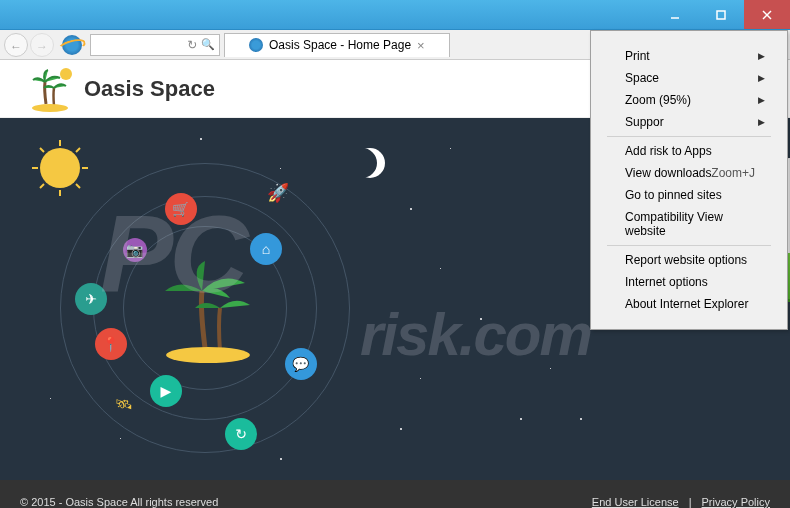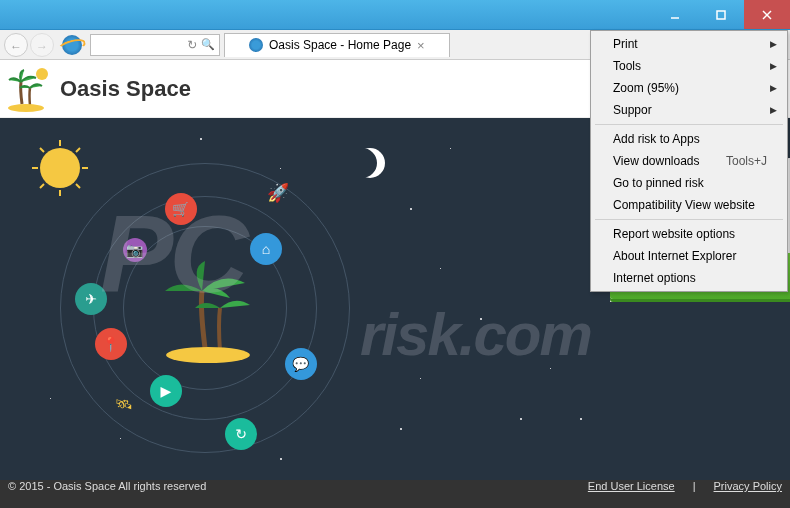--- a/index.html
+++ b/index.html
@@ -19,21 +19,21 @@
     .addr-bar { flex: 0 0 130px; height: 22px; background: #fff; border: 1px solid #bbb; margin: 0 4px; display: flex; align-items: center; }
     .addr-icons { display: flex; gap: 4px; margin-left: auto; padding: 0 4px; color: #888; font-size: 12px; }
     .tab { height: 24px; background: #fff; border: 1px solid #bbb; border-bottom: none; display: flex; align-items: center; padding: 0 24px; gap: 6px; font-size: 12px; margin-left: 0; min-width: 170px; }
     .tab-favicon { width: 14px; height: 14px; background: radial-gradient(circle, #3a9bd8 40%, #2a7bb8 70%); border-radius: 50%; }
     .tab-close { margin-left: auto; color: #888; font-size: 13px; }
     .right-icons { margin-left: auto; display: flex; gap: 10px; padding: 0 10px; color: #3a7bc8; }
     .gear-highlight { color: #3a7bc8; }
     
     
     .page { position: relative; height: 448px; background: #fff; }
-    .page-header { height: 58px; background: #fff; display: flex; align-items: center; padding: 0 4px; border-bottom: 1px solid #eee; }
+    .page-header { height: 58px; background: #fff; display: flex; align-items: center; padding: 0 28px; border-bottom: 1px solid #eee; }
     .logo-area { display: flex; align-items: center; gap: 6px; }
     .logo-palm { width: 50px; height: 50px; position: relative; }
     .logo-text { font-size: 22px; font-weight: 600; color: #333; }
     .brand { font-family: 'Verdana', sans-serif; }
     .nav-links { margin-left: auto; display: flex; gap: 30px; color: #888; font-size: 14px; font-weight: 600; }
     
     
     .hero { height: 362px; background: #263340; position: relative; overflow: hidden; }
     .star { position: absolute; background: #fff; border-radius: 50%; }
     .sun { position: absolute; top: 30px; left: 40px; width: 40px; height: 40px; background: #f5c842; border-radius: 50%; }
@@ -51,26 +51,26 @@
     
     .hero-text-box { position: absolute; top: 40px; right: 0; width: 180px; background: #f0f0f0; padding: 14px 18px; border: 1px solid #ddd; }
     .hero-h { font-size: 22px; color: #444; font-weight: 400; line-height: 1.3; }
     .cta { position: absolute; top: 135px; right: 0; width: 180px; height: 46px; background: linear-gradient(#6bbf3a, #4ea82a); color: #fff; font-size: 18px; font-weight: 600; display: flex; align-items: center; justify-content: center; border-radius: 3px 0 0 3px; box-shadow: 0 3px 0 #3a8a1f; }
     
     
     .wm { position: absolute; top: 130px; left: 100px; font-size: 110px; font-weight: 900; color: rgba(200,200,210,0.22); letter-spacing: -4px; font-style: italic; pointer-events: none; z-index: 50; font-family: Arial, sans-serif; }
     .wm2 { position: absolute; top: 240px; left: 360px; font-size: 60px; font-weight: 900; color: rgba(200,200,210,0.22); letter-spacing: -2px; font-style: italic; pointer-events: none; z-index: 50; font-family: Arial, sans-serif;}
     
     
-    .footer { height: 28px; background: #333; color: #ddd; display: flex; align-items: flex-start; padding: 0 8px; font-size: 11px; position: absolute; bottom: 0; left: 0; right: 0; }
-    .footer-links { margin-left: auto; display: flex; gap: 18px; }
+    .footer { height: 28px; background: #333; color: #ddd; display: flex; align-items: flex-end; padding: 0 20px; font-size: 11px; position: absolute; bottom: 0; left: 0; right: 0; }
+    .footer-links { margin-left: auto; display: flex; gap: 10px; }
     .footer-links a { color: #ddd; text-decoration: underline; }
     
     
-    .tools-menu { position: absolute; top: 30px; right: 2px; width: 198px; background: #f0f0f0; border: 1px solid #a0a0a0; box-shadow: 2px 2px 4px rgba(0,0,0,0.2); z-index: 100; font-size: 12px; padding: 2px; }
+    .tools-menu { position: absolute; top: 30px; right: 2px; width: 198px; background: #f0f0f0; border: 1px solid #a0a0a0; box-shadow: 2px 2px 4px rgba(0,0,0,0.2); z-index: 100; font-size: 12px; padding: 14px; }
     .menu-item { padding: 4px 24px 4px 20px; display: flex; align-items: center; position: relative; cursor: default; }
     .menu-item.highlighted { background: #bcd5ec; }
     .menu-sep { height: 1px; background: #d0d0d0; margin: 3px 2px; }
     .menu-arrow { position: absolute; right: 8px; font-size: 9px; color: #333; }
     .menu-shortcut { position: absolute; right: 18px; color: #555; }
   </style>
 </head>
 <body>
 
 <div class="titlebar">
@@ -223,48 +223,48 @@
   <div class="wm">PC</div>
   <div class="wm2">risk.com</div>
 </div>
 
 <div class="tools-menu">
   <div class="menu-item">
       <span>Print</span>
       <span class="menu-arrow">▶</span>
     </div>
   <div class="menu-item">
-      <span>Tools</span>
+      <span>Space</span>
       <span class="menu-arrow">▶</span>
     </div>
   <div class="menu-item">
       <span>Zoom (95%)</span>
       <span class="menu-arrow">▶</span>
     </div>
   <div class="menu-item">
       <span>Suppor</span>
       <span class="menu-arrow">▶</span>
     </div>
   <div class="menu-sep"></div>
   <div class="menu-item">
       <span>Add risk to Apps</span>
     </div>
   <div class="menu-item">
       <span>View downloads</span>
-      <span class="menu-shortcut">Tools+J</span>
-    </div>
-  <div class="menu-item">
-      <span>Go to pinned risk</span>
+      <span class="menu-shortcut">Zoom+J</span>
+    </div>
+  <div class="menu-item">
+      <span>Go to pinned sites</span>
     </div>
   <div class="menu-item">
       <span>Compatibility View website</span>
     </div>
   <div class="menu-sep"></div>
   <div class="menu-item">
       <span>Report website options</span>
     </div>
   <div class="menu-item">
+      <span>Internet options</span>
+    </div>
+  <div class="menu-item">
       <span>About Internet Explorer</span>
     </div>
-  <div class="menu-item">
-      <span>Internet options</span>
-    </div>
 </div>
 
 </body></html>

